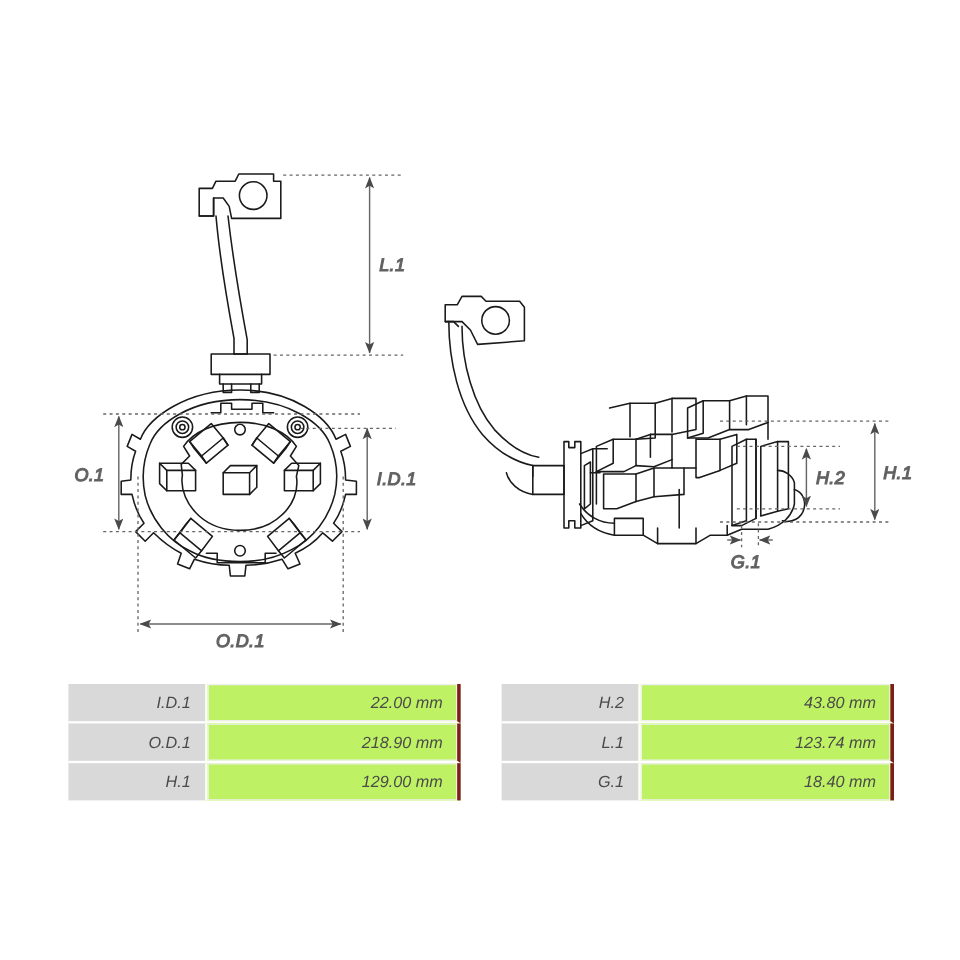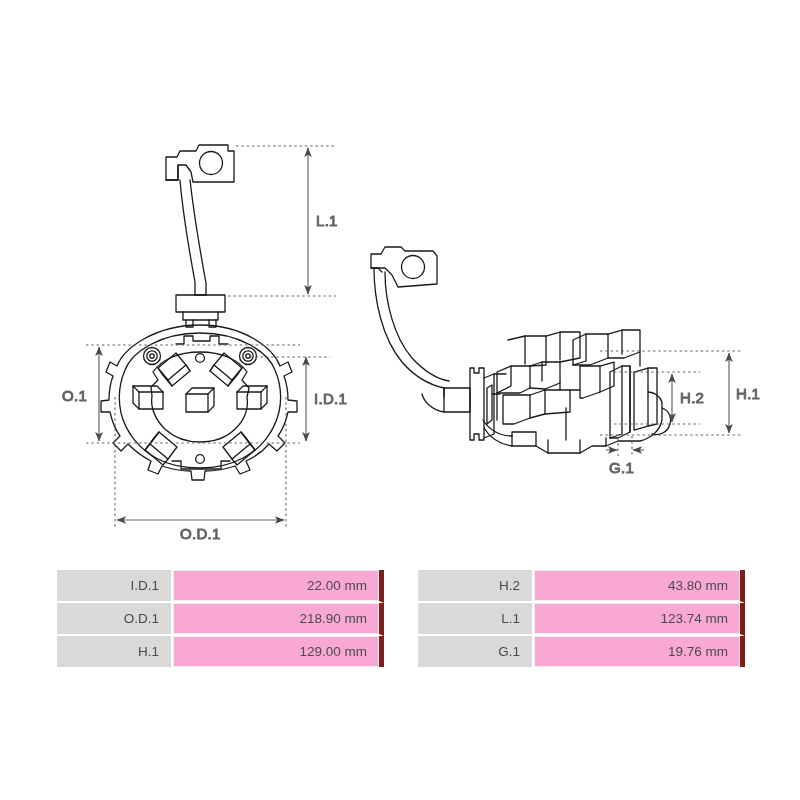--- a/index.html
+++ b/index.html
@@ -13,20 +13,21 @@
     font-family: "Liberation Sans", sans-serif;
     color: #3c3c3c;
     overflow: hidden;
     position: relative;
   }
   #page {
     position: relative;
     width: 640px;
     height: 800px;
     background: #ffffff;
+    font-style: italic;
   }
   #drawing-area {
     position: absolute;
     left: 0;
     top: 0;
     width: 800px;
     height: 560px;
   }
   #drawing-area svg {
     display: block;
@@ -61,23 +62,23 @@
     color: #4a4a4a;
     white-space: nowrap;
     overflow: hidden;
   }
   td.key-cell {
     background: #d9d9d9;
     width: 94px;
     color: #4a4a4a;
   }
   td.val-cell {
-    background: #f9a8d4;
+    background: #bef264;
     border-left: 2px solid #ffffff;
-    border-right: 5px solid #7f1d1d;
+    border-right: 3px solid #7f1d1d;
     box-shadow: inset 0 0 0 1px #efefef;
   }
   td.spacer-cell {
     background: #ffffff;
     width: 14px;
     padding: 0;
     border: none;
   }
   tr.last-row td { border-bottom: none; }
 </style>
@@ -394,19 +395,19 @@
           <td class="val-cell">218.90 mm</td>
           <td class="spacer-cell"></td>
           <td class="key-cell">L.1</td>
           <td class="val-cell">123.74 mm</td>
         </tr>
         <tr class="last-row">
           <td class="key-cell">H.1</td>
           <td class="val-cell">129.00 mm</td>
           <td class="spacer-cell"></td>
           <td class="key-cell">G.1</td>
-          <td class="val-cell">19.76 mm</td>
+          <td class="val-cell">18.40 mm</td>
         </tr>
       </tbody>
     </table>
   </div>
 
 </div>
 
 </body></html>

